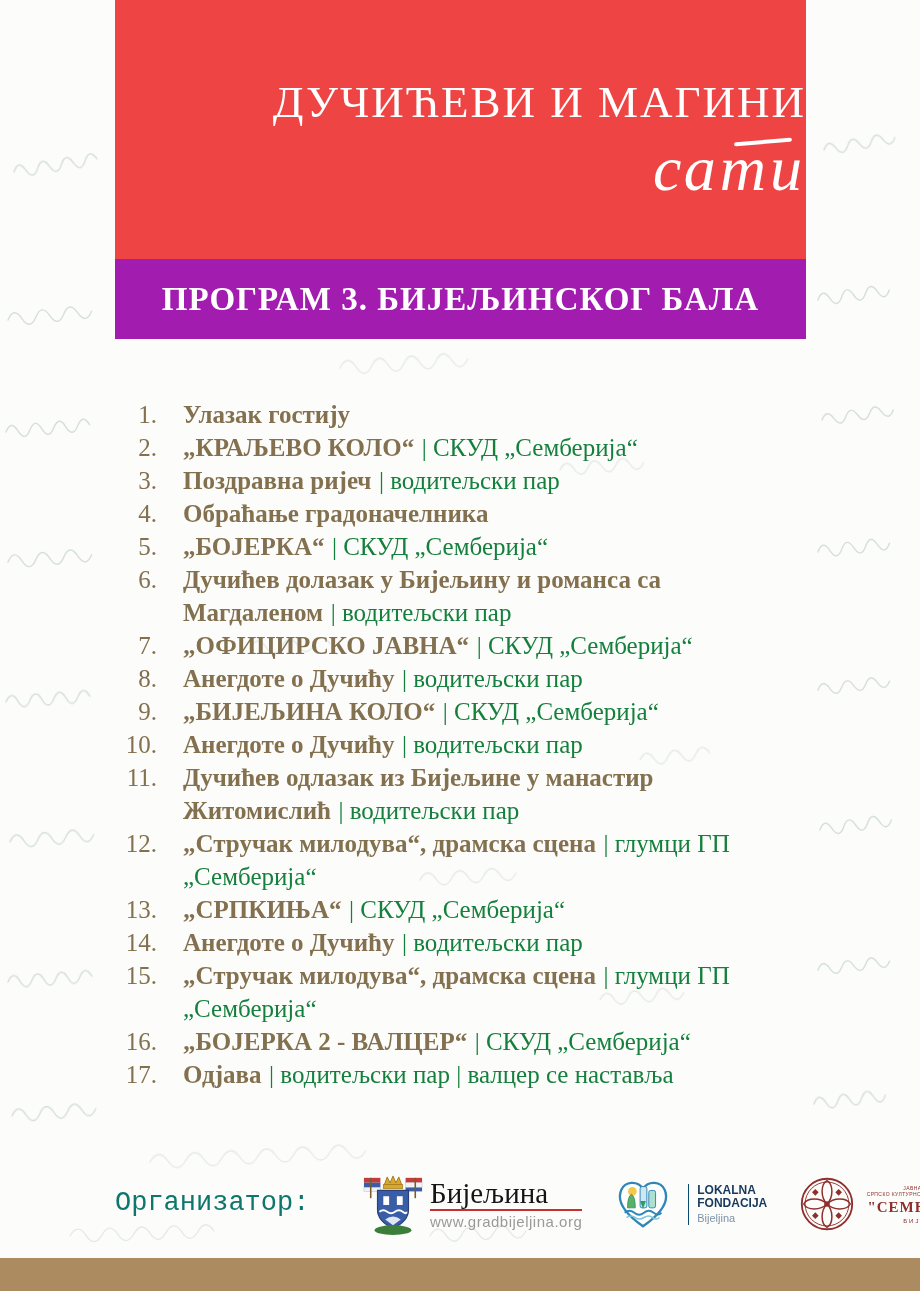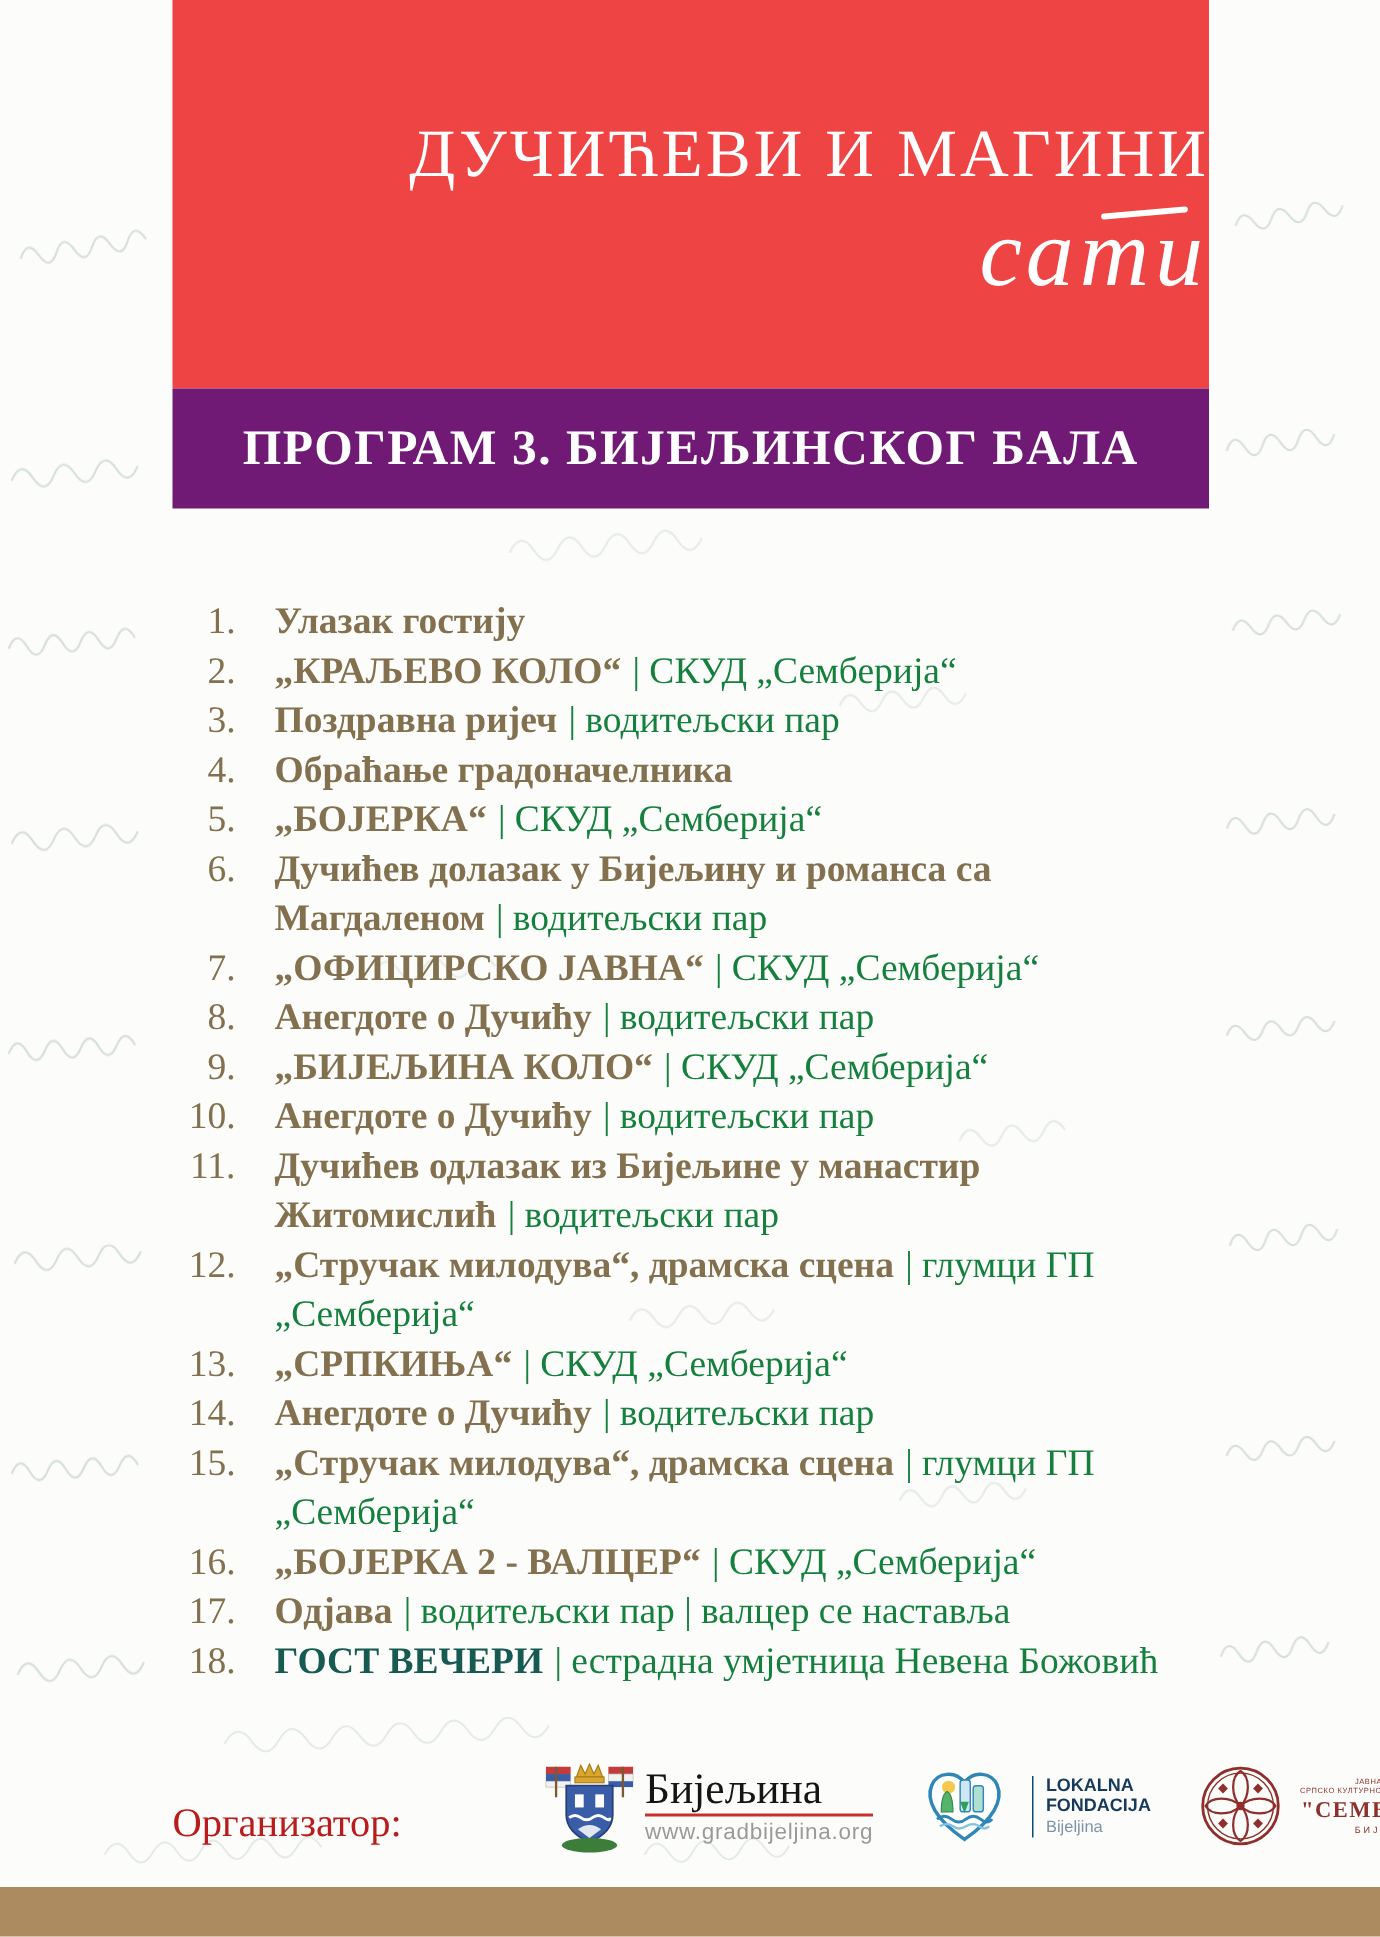--- a/index.html
+++ b/index.html
@@ -22,36 +22,36 @@
     position:relative;display:inline-block;margin-top:4px;
     font-style:italic;font-size:64px;color:#ffffff;letter-spacing:4px;margin-left:20px;
   }
   .tbar{
     position:absolute;left:53%;top:8px;width:58px;height:4px;border-radius:3px;
     background:#ffffff;transform:rotate(-5deg);
   }
   
   .banner{
     position:absolute;left:115px;top:259px;width:691px;height:80px;
-    background:#701a75;color:#ffffff;display:flex;align-items:center;justify-content:center;
+    background:#a21caf;color:#ffffff;display:flex;align-items:center;justify-content:center;
     font-size:33px;font-weight:bold;letter-spacing:1px;z-index:1;white-space:nowrap;
   }
   
   .program{
     position:absolute;left:113px;top:398px;width:706px;margin:0;padding:0;
     list-style:none;z-index:1;
   }
   .row{display:flex;align-items:flex-start;font-size:25px;line-height:33px;}
   .num{flex:none;width:44px;text-align:right;color:#83704f;}
   .txt{margin-left:26px;width:620px;color:#8d7c61;}
   .t{font-weight:bold;color:#83704f;}
   .d{margin-left:.3em;font-weight:normal;color:#15803d;}
   
   .footer{position:absolute;left:0;top:1168px;width:920px;height:90px;z-index:1;}
-  .org{position:absolute;left:115px;top:32px;font-size:27px;color:#b91c1c;}
+  .org{position:absolute;left:115px;top:20px;font-size:27px;color:#0f766e;font-family:Liberation Mono, monospace;}
   .logos{position:absolute;left:362px;top:4px;display:flex;align-items:center;gap:32px;}
   .logo{display:flex;align-items:center;}
   .city-text{margin-left:6px;}
   .city-name{font-size:29px;color:#151515;line-height:30px;}
   .city-rule{height:2px;background:#c92f2f;margin:1px 0 2px 0;}
   .city-url{font-size:15px;color:#9a9a9a;letter-spacing:.5px;font-family:"Liberation Sans",sans-serif;}
   .lf-text{
     margin-left:16px;padding-left:8px;border-left:1px solid #0c4a6e;
     font-family:Liberation Sans, sans-serif;line-height:13px;
   }
@@ -177,24 +177,20 @@
       <span class="txt"><b class="t">„Стручак милодува“, драмска сцена</b><span class="d">| глумци ГП „Семберија“</span></span>
     </li>
       <li class="row">
       <span class="num">16.</span>
       <span class="txt"><b class="t">„БОЈЕРКА 2 - ВАЛЦЕР“</b><span class="d">| СКУД „Семберија“</span></span>
     </li>
       <li class="row">
       <span class="num">17.</span>
       <span class="txt"><b class="t">Одјава</b><span class="d">| водитељски пар | валцер се наставља</span></span>
     </li>
-      <li class="row">
-      <span class="num">18.</span>
-      <span class="txt"><b class="t" style="color: rgb(23, 90, 81);">ГОСТ ВЕЧЕРИ</b><span class="d">| естрадна умјетница Невена Божовић</span></span>
-    </li>
     </ol>
 
   <div class="footer">
     <div class="org">Организатор:</div>
 
     <div class="logos">
 
       <div class="logo">
         <svg width="62" height="64" viewBox="0 0 64 64">
           <rect x="2" y="5" width="17" height="5" fill="#c43b3b"></rect>

